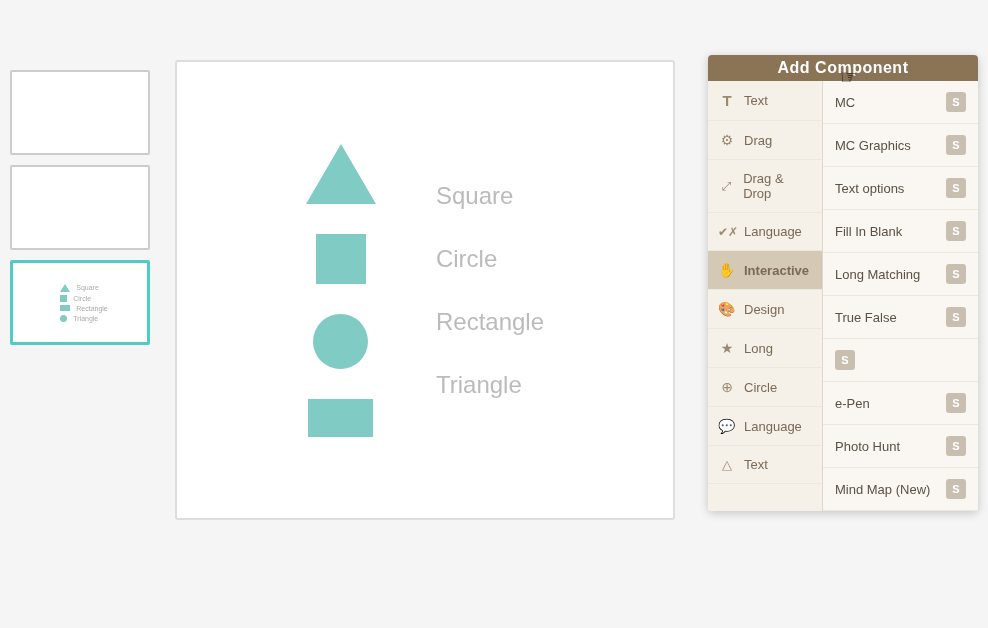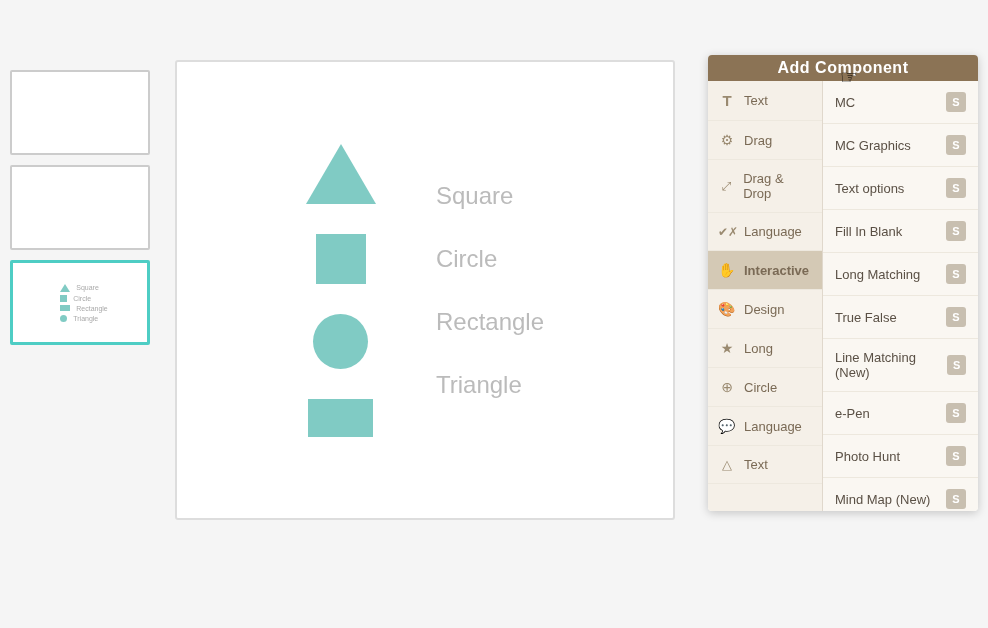--- a/index.html
+++ b/index.html
@@ -363,21 +363,20 @@
       </div>
       <div class="option-item">
         <span>Long Matching</span>
         <div class="option-badge">S</div>
       </div>
       <div class="option-item">
         <span>True False</span>
         <div class="option-badge">S</div>
       </div>
       <div class="option-item">
-        <span>Line Matching (New)</span>
         <div class="option-badge">S</div>
       </div>
       <div class="option-item">
         <span>e-Pen</span>
         <div class="option-badge">S</div>
       </div>
       <div class="option-item">
         <span>Photo Hunt</span>
         <div class="option-badge">S</div>
       </div>

